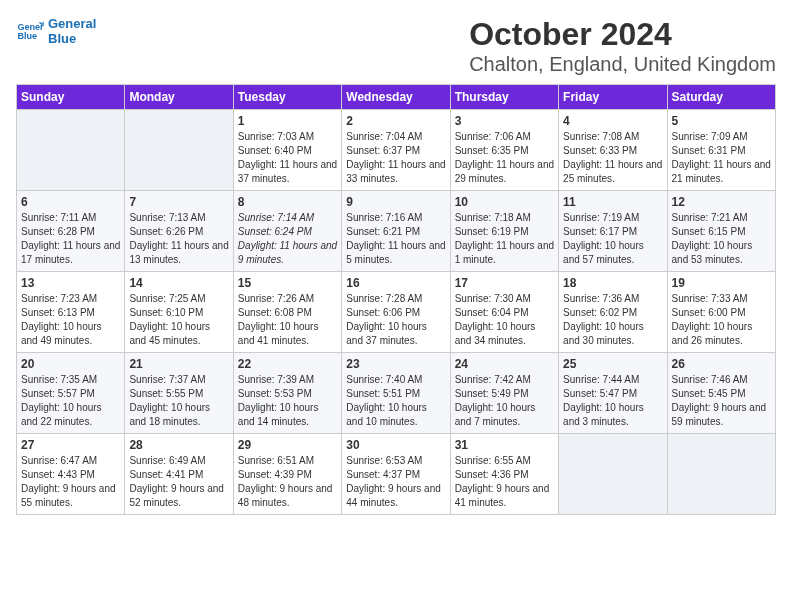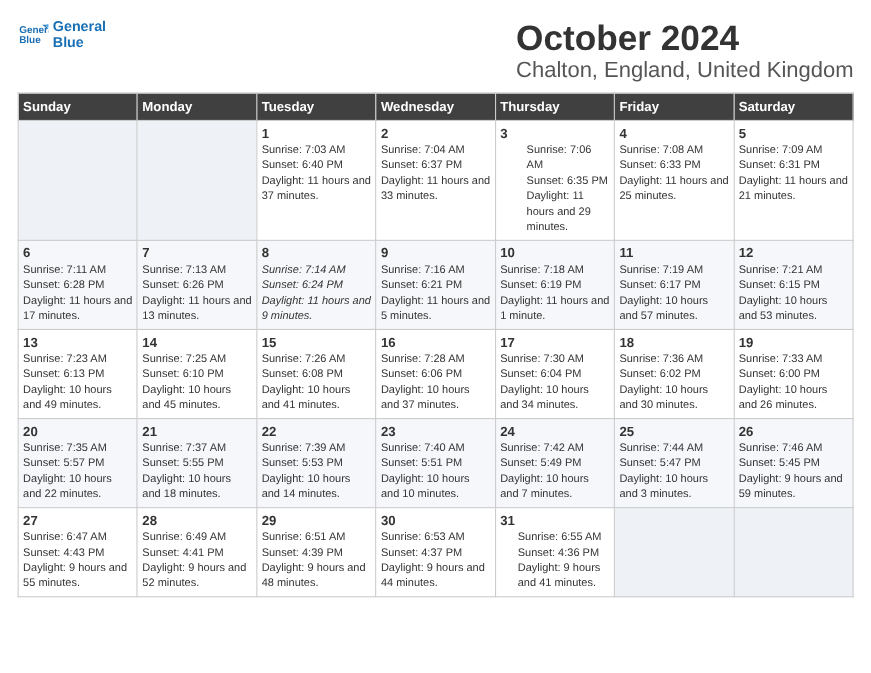--- a/index.html
+++ b/index.html
@@ -37,21 +37,21 @@
       font-size: 20px;
       color: #555;
     }
     table {
       width: 100%;
       border-collapse: collapse;
       table-layout: fixed;
       margin-top: 8px;
     }
     thead th {
-      background-color: #404040;
+      background-color: #6d28d9;
       color: #fff;
       font-size: 12px;
       font-weight: bold;
       padding: 5px 4px;
       text-align: left;
       border: 1px solid #ccc;
     }
     tbody td {
       border: 1px solid #ccc;
       vertical-align: top;
@@ -126,21 +126,21 @@
 Daylight: 11 hours and 37 minutes.</div>
         </td>
         <td>
           <span class="day-number">2</span>
           <div class="cell-content" style="white-space: pre-line;">Sunrise: 7:04 AM
 Sunset: 6:37 PM
 Daylight: 11 hours and 33 minutes.</div>
         </td>
         <td>
           <span class="day-number">3</span>
-          <div class="cell-content" style="white-space: pre-line; margin-left: 24px;">Sunrise: 7:06 AM
+          <div class="cell-content" style="white-space: pre-line;">Sunrise: 7:06 AM
 Sunset: 6:35 PM
 Daylight: 11 hours and 29 minutes.</div>
         </td>
         <td>
           <span class="day-number">4</span>
           <div class="cell-content" style="white-space: pre-line;">Sunrise: 7:08 AM
 Sunset: 6:33 PM
 Daylight: 11 hours and 25 minutes.</div>
         </td>
         <td>
@@ -302,21 +302,21 @@
 Daylight: 9 hours and 48 minutes.</div>
         </td>
         <td>
           <span class="day-number">30</span>
           <div class="cell-content" style="white-space: pre-line;">Sunrise: 6:53 AM
 Sunset: 4:37 PM
 Daylight: 9 hours and 44 minutes.</div>
         </td>
         <td>
           <span class="day-number">31</span>
-          <div class="cell-content" style="white-space: pre-line; margin-left: 16px;">Sunrise: 6:55 AM
+          <div class="cell-content" style="white-space: pre-line;">Sunrise: 6:55 AM
 Sunset: 4:36 PM
 Daylight: 9 hours and 41 minutes.</div>
         </td>
         <td class="empty-cell"></td>
         <td class="empty-cell"></td>
       </tr>
     </tbody>
 </table>
 
 </body></html>

